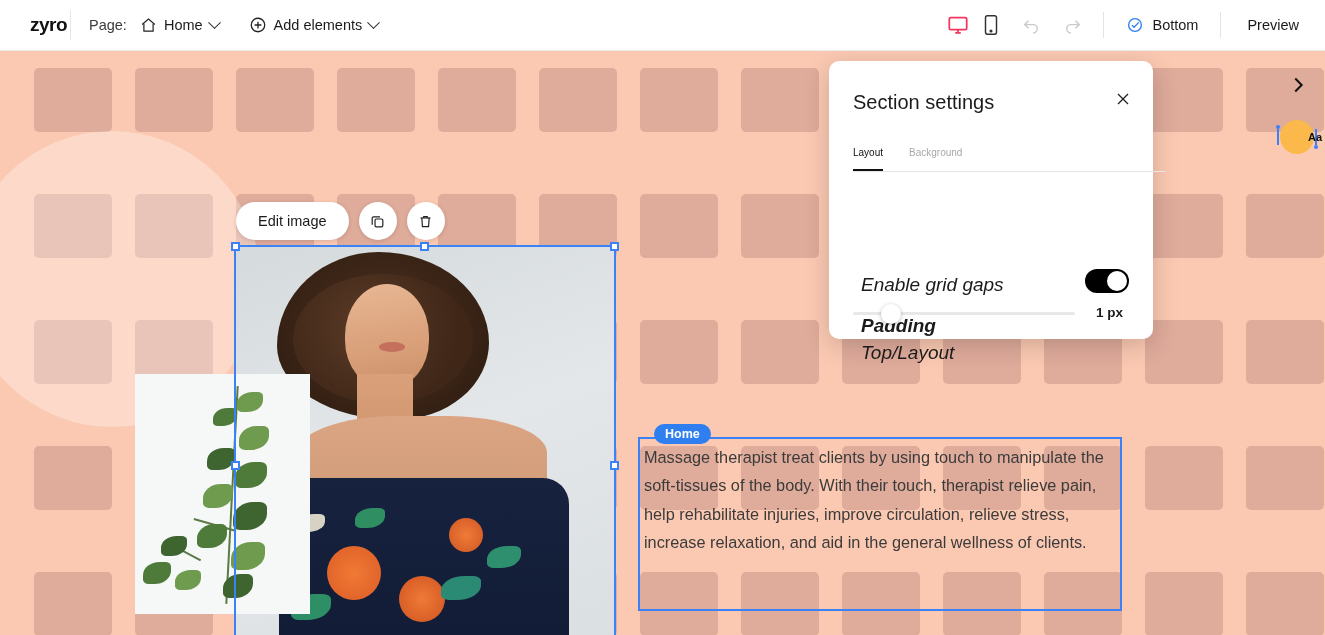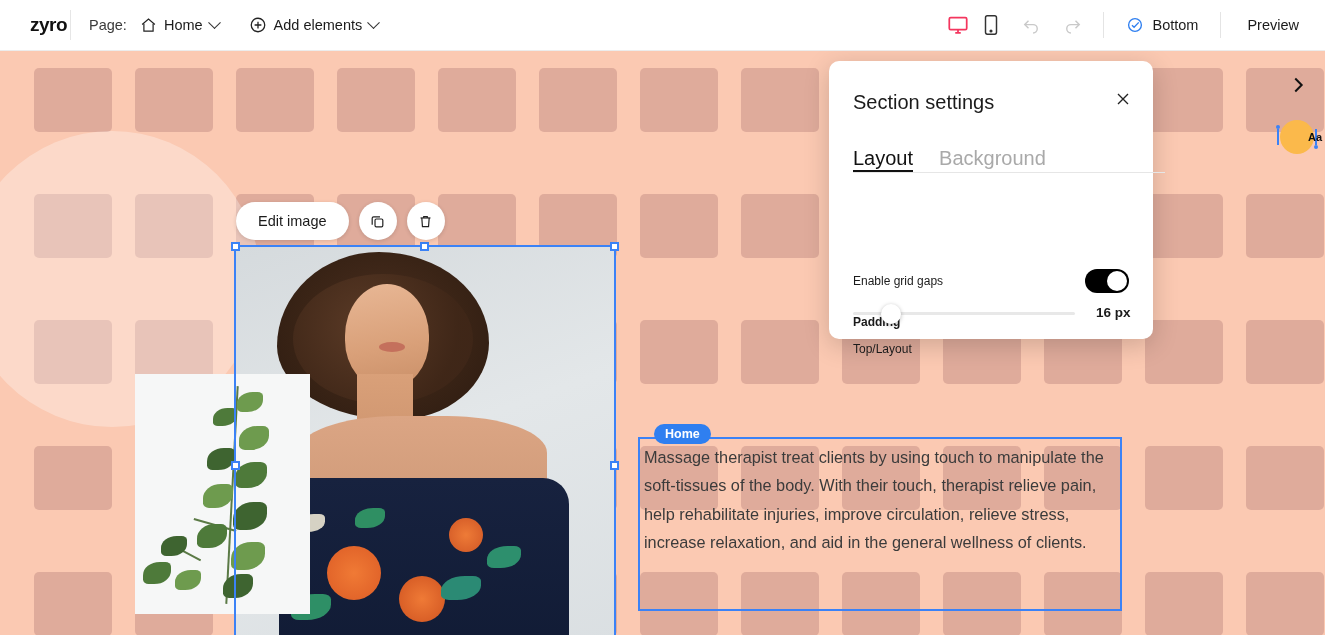--- a/index.html
+++ b/index.html
@@ -109,23 +109,23 @@
 
   
   .panel {
     position: absolute; left: 829px; top: 61px; width: 324px; height: 278px;
     background: #fff; border-radius: 10px; box-shadow: 0 6px 26px rgba(0,0,0,.18); z-index: 50;
   }
   .panel-title { position: absolute; left: 24px; top: 30px; font-size: 20px; color: #1b1b1b; }
   .panel-close { position: absolute; right: 20px; top: 28px; width: 20px; height: 20px; cursor: pointer; }
   .tabs { position: absolute; left: 24px; top: 86px; width: 312px; display: flex; gap: 26px;
           border-bottom: 1px solid #e6e6e6; }
-  .tab { font-size: 20px; padding-bottom: 0; cursor: pointer; color: #a9a9a9; }
+  .tab { font-size: 10px; padding-bottom: 11px; cursor: pointer; color: #a9a9a9; }
   .tab.active { color: #111; border-bottom: 2px solid #111; }
-  .row-label { position: absolute; left: 24px; font-size: 12px; color: #1b1b1b; }
+  .row-label { position: absolute; left: 32px; font-size: 19px; color: #1b1b1b; font-style: italic; }
   .toggle { position: absolute; right: 24px; top: 208px; width: 44px; height: 24px; border-radius: 13px;
             background: #000; cursor: pointer; }
   .toggle .knob { position: absolute; right: 2px; top: 2px; width: 20px; height: 20px; border-radius: 50%; background: #fff; }
   .slider-track { position: absolute; left: 24px; top: 251px; width: 222px; height: 3px; background: #e8e8e8; border-radius: 2px; }
   .slider-thumb { position: absolute; left: 52px; top: 243px; width: 20px; height: 20px; border-radius: 50%;
                   background: #fff; box-shadow: 0 1px 4px rgba(0,0,0,.28); cursor: pointer; }
   .slider-val { position: absolute; left: 267px; top: 244px; font-size: 13.5px; font-weight: 700; color: #1b1b1b; }
 
   
   .rail-chevron { position: absolute; right: 16px; top: 74px; width: 22px; height: 22px; cursor: pointer; z-index: 55; }
@@ -378,21 +378,21 @@
     <div class="row-label" style="top:213px;">Enable grid gaps</div>
     <div class="toggle">
       <div class="knob"></div>
     </div>
 
     <div class="row-label" style="top:254px;font-weight:700;">Padding</div>
     <div class="row-label" style="top:281px;">Top/Layout</div>
 
     <div class="slider-track"></div>
     <div class="slider-thumb"></div>
-    <div class="slider-val">16 px</div>
+    <div class="slider-val">1 px</div>
   </div>
 
   <div class="rail-chevron">
     <svg width="22" height="22" viewBox="0 0 24 24" fill="none" stroke="#111" stroke-width="2.2">
       <path d="M9 5l7 7-7 7"></path>
     </svg>
   </div>
   <div class="rail-badge">
     <div class="aa-box">
       <span>Aa</span>

